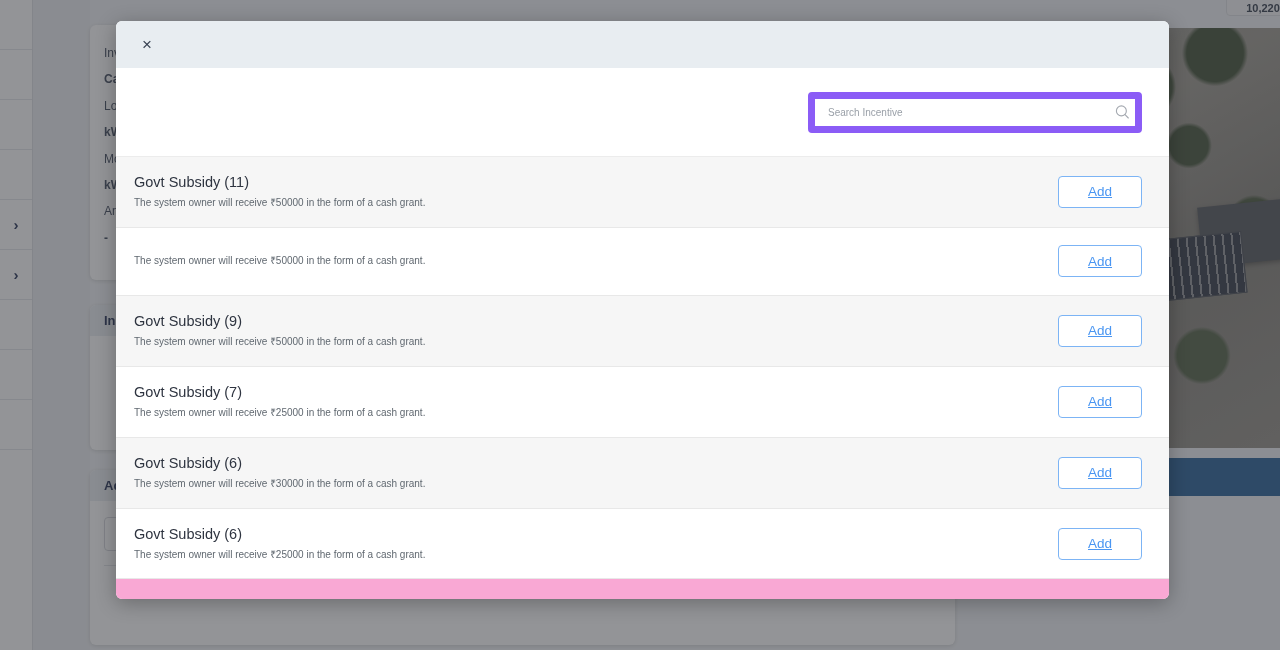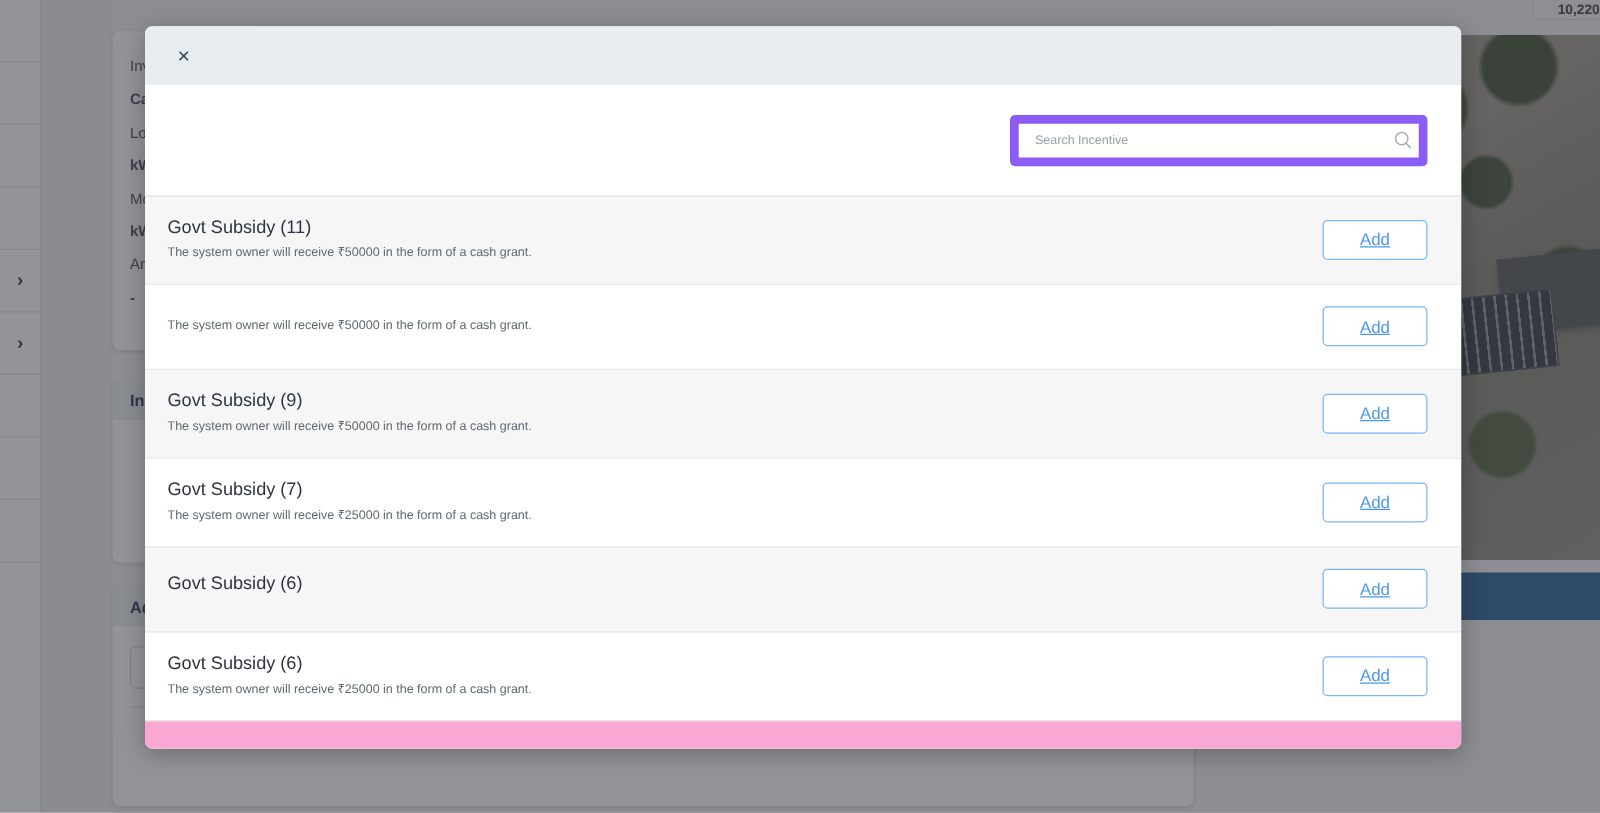--- a/index.html
+++ b/index.html
@@ -261,20 +261,21 @@
       <div class="row">
         <div class="row-text">
           <div class="row-title">Govt Subsidy (7)</div>
           <div class="row-desc">The system owner will receive ₹25000 in the form of a cash grant.</div>
         </div>
         <button class="add-btn">Add</button>
       </div>
       <div class="row">
         <div class="row-text">
           <div class="row-title">Govt Subsidy (6)</div>
+          <div class="row-desc">The system owner will receive ₹30000 in the form of a cash grant.</div>
         </div>
         <button class="add-btn">Add</button>
       </div>
       <div class="row">
         <div class="row-text">
           <div class="row-title">Govt Subsidy (6)</div>
           <div class="row-desc">The system owner will receive ₹25000 in the form of a cash grant.</div>
         </div>
         <button class="add-btn">Add</button>
       </div>

